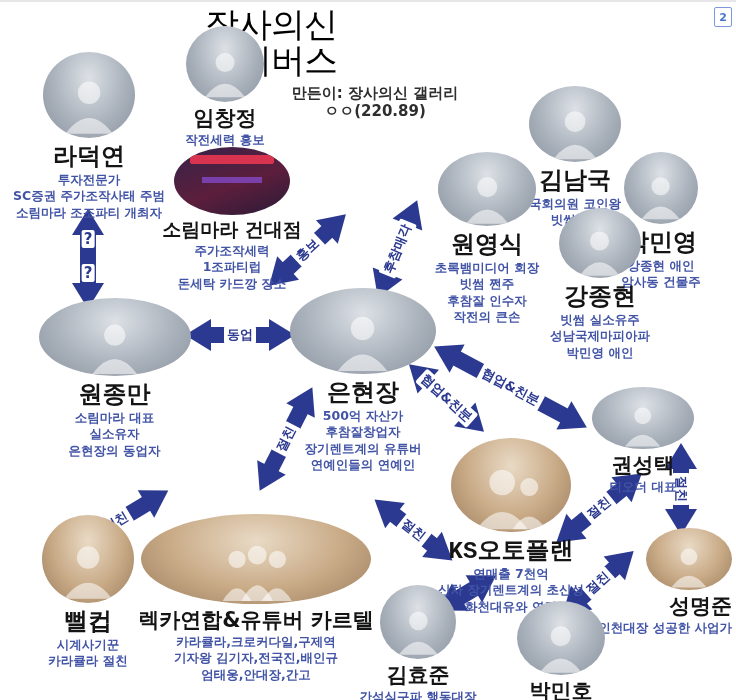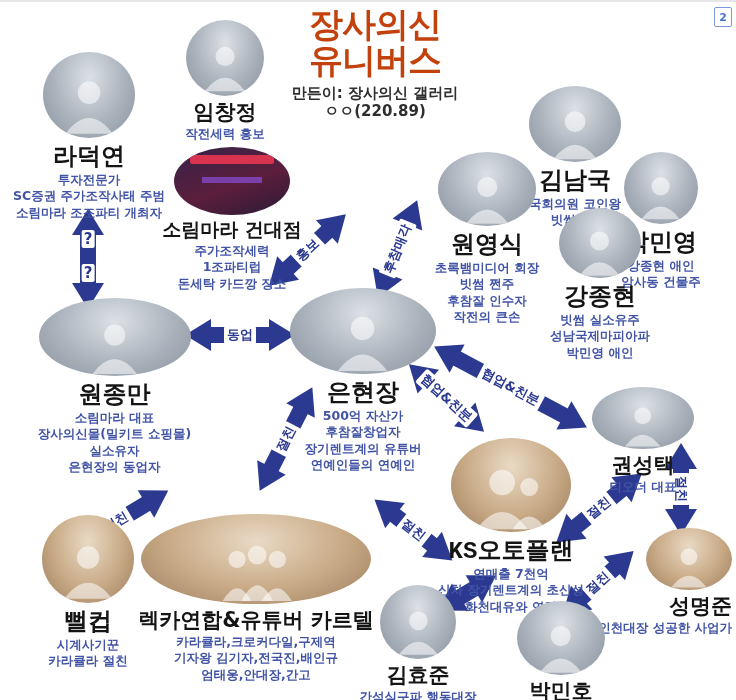--- a/index.html
+++ b/index.html
@@ -1,40 +1,40 @@
 <!DOCTYPE html>
 <html><head>
 <meta charset="utf-8">
 <style>
   html,body{margin:0;padding:0;background:#eef0f2;font-family:"DejaVu Sans",sans-serif;}
   .canvas{position:relative;width:736px;height:700px;background:#ffffff;overflow:hidden;border-top:2px solid #e6e6e8;}
   
-  .title{position:absolute;left:205px;top:4px;width:340px;text-align:center;font-weight:700;
-         font-size:34px;line-height:1.06;color:#c2410c;letter-spacing:-1px;}
+  .title{position:absolute;left:205px;top:4px;width:340px;font-weight:400;
+         font-size:34px;line-height:1.06;color:#000000;letter-spacing:-1px;}
   .subtitle{position:absolute;left:205px;top:82px;width:340px;text-align:center;font-weight:700;
             font-size:15px;color:#2e2e2e;line-height:1.22;}
   .page-badge{position:absolute;top:5px;right:4px;width:16px;height:18px;border:1px solid #7b9ade;
               color:#4b74cf;font-size:11px;font-weight:700;display:flex;align-items:center;
               justify-content:center;background:#fff;border-radius:2px;z-index:9;}
   
   .node{position:absolute;display:flex;flex-direction:column;align-items:center;z-index:3;}
   .ph{position:relative;border-radius:50%;overflow:hidden;display:flex;align-items:flex-end;
       justify-content:center;background:radial-gradient(ellipse at 50% 30%,#dde1e6 0%,#aab2bc 55%,#8a929e 100%);
       flex:0 0 auto;}
   .ph svg{width:72%;height:80%;fill:rgba(255,255,255,0.55);}
   .ph-warm{background:radial-gradient(ellipse at 50% 30%,#e9dac5 0%,#c8a985 55%,#9a7d5e 100%);}
   .ph-dark{background:linear-gradient(160deg,#35234a 0%,#5c1e3c 55%,#2a1b38 100%);}
   .ph-dark::before{content:"";position:absolute;left:14%;top:12%;width:72%;height:9px;background:#d8344f;border-radius:2px;}
   .ph-dark::after{content:"";position:absolute;left:24%;top:44%;width:52%;height:6px;background:rgba(137,79,216,0.7);}
   .pname{font-weight:800;color:#141414;font-size:21px;margin-top:2px;white-space:nowrap;}
   .pdesc{color:#4254a6;font-weight:700;font-size:12.5px;line-height:1.3;text-align:center;white-space:nowrap;}
   .nm-lg{font-size:24px;font-family:Liberation Mono, monospace;} .nm-md{font-size:24px;} .nm-sm{font-size:19px;}
   
   .n1{left:4px;top:50px;width:170px;}   .n1 .ph{width:92px;height:86px;}
-  .n2{left:155px;top:18px;width:140px;} .n2 .ph{width:78px;height:76px;}
+  .n2{left:155px;top:24px;width:140px;} .n2 .ph{width:78px;height:76px;}
   .n3{left:132px;top:145px;width:200px;}.n3 .ph{width:116px;height:68px;border-radius:50%;}
   .n4{left:490px;top:84px;width:170px;} .n4 .ph{width:92px;height:76px;}
   .n5{left:591px;top:150px;width:140px;}.n5 .ph{width:74px;height:72px;}
   .n6{left:407px;top:150px;width:160px;}.n6 .ph{width:98px;height:74px;}
   .n7{left:520px;top:206px;width:160px;}.n7 .ph{width:82px;height:70px;}
   .n8{left:12px;top:296px;width:205px;} .n8 .ph{width:152px;height:78px;}
   .n9{left:268px;top:286px;width:190px;}.n9 .ph{width:146px;height:86px;}
   .n10{left:568px;top:385px;width:150px;}.n10 .ph{width:102px;height:62px;}
   .n11{left:405px;top:436px;width:212px;}.n11 .ph{width:120px;height:94px;}
   .n12{left:18px;top:513px;width:140px;} .n12 .ph{width:92px;height:88px;}
@@ -263,21 +263,20 @@
   <div class="node n8">
     <div class="ph">
       <svg viewBox="0 0 100 100">
           <circle cx="50" cy="34" r="17"></circle>
           <path d="M14 96 Q50 48 86 96 Z"></path>
         </svg>
     </div>
     <div class="pname nm-lg">원종만</div>
     <div class="pdesc">
       <div>소림마라 대표</div>
-      <div>장사의신몰(밀키트 쇼핑몰)</div>
       <div>실소유자</div>
       <div>은현장의 동업자</div>
     </div>
   </div>
 
   <div class="node n9">
     <div class="ph">
       <svg viewBox="0 0 100 100">
           <circle cx="50" cy="34" r="17"></circle>
           <path d="M14 96 Q50 48 86 96 Z"></path>

